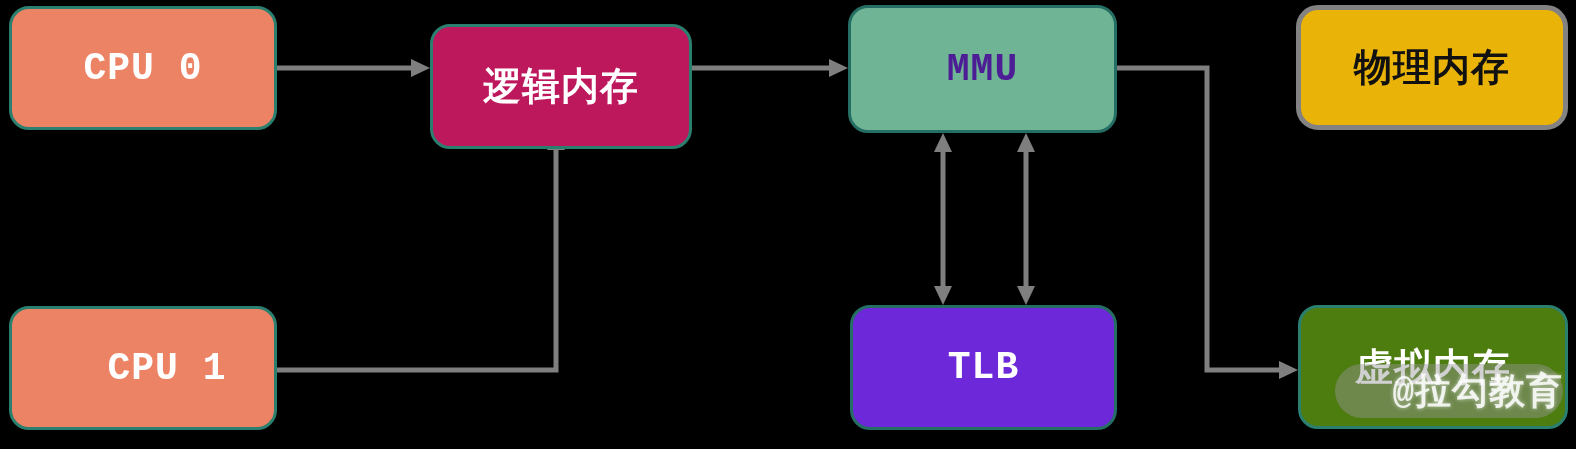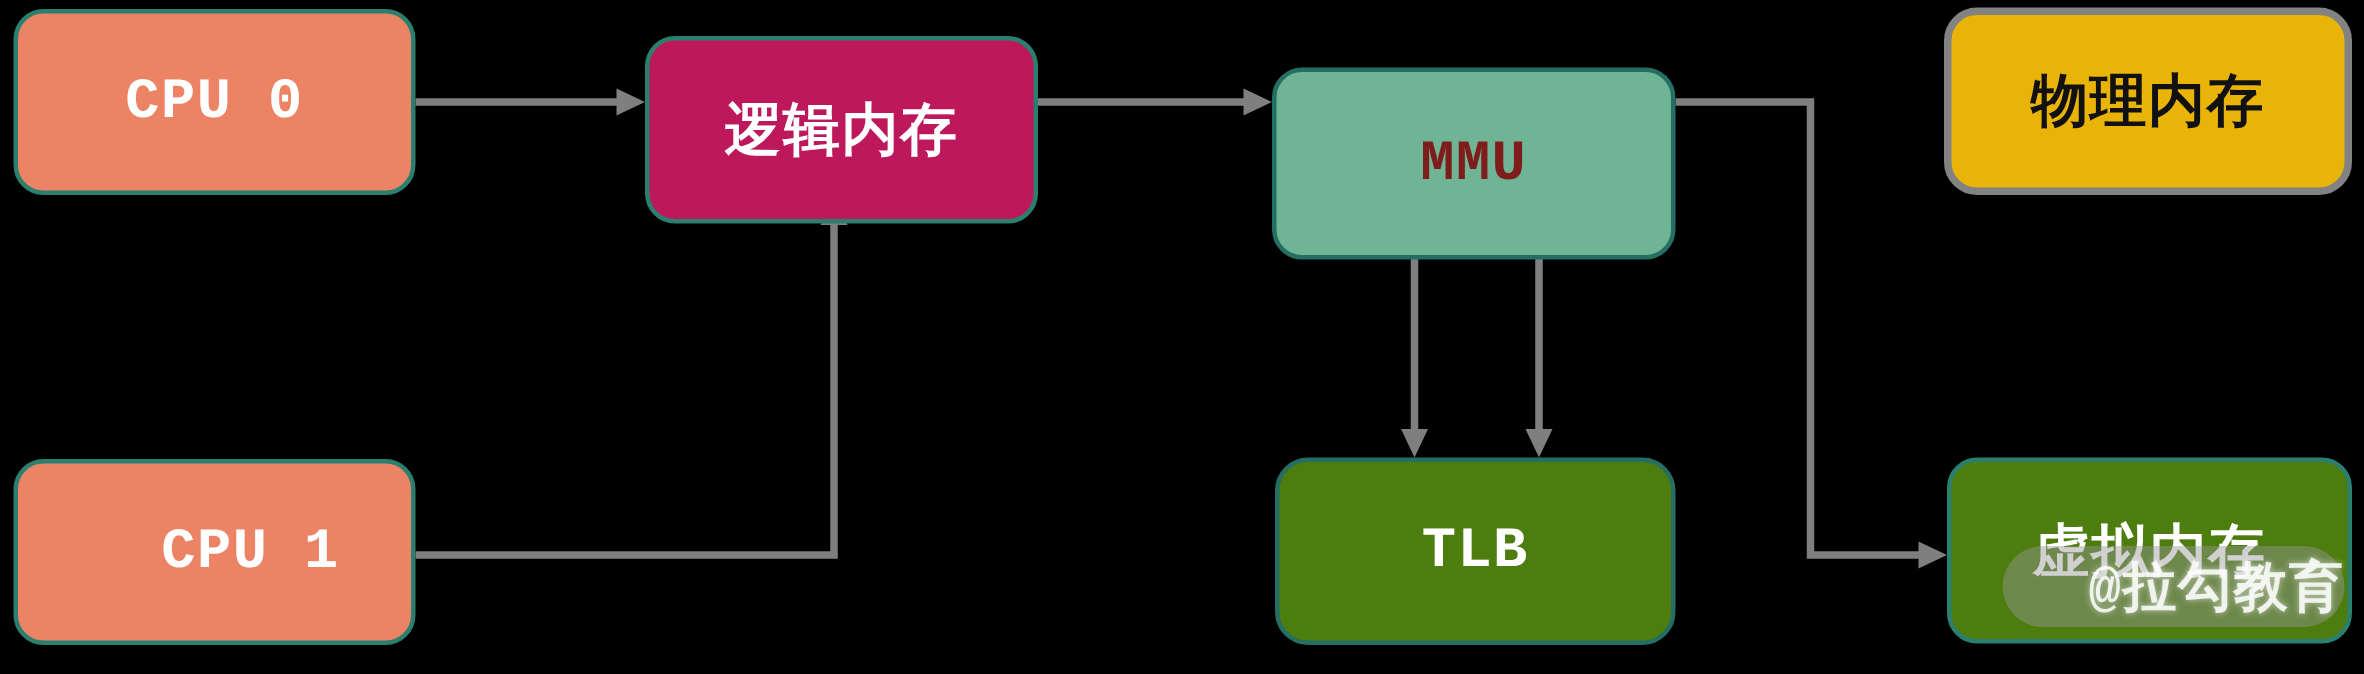--- a/index.html
+++ b/index.html
@@ -100,33 +100,33 @@
   </svg>
 
   <div class="node node-cpu0" style="background-color: rgb(237, 131, 101); border-color: rgb(43, 127, 111); color: rgb(255, 255, 255);">
     <span class="node-label">CPU 0</span>
   </div>
 
   <div class="node node-logic" style="background-color: #be185d; border-color: rgb(43, 127, 111); color: rgb(255, 255, 255); margin-top: 19px;">
     <span class="node-label">逻辑内存</span>
   </div>
 
-  <div class="node node-mmu" style="background-color: rgb(111, 181, 149); border-color: rgb(37, 110, 99); color: #7f1d1d; margin-top: 40px;">
+  <div class="node node-mmu" style="background-color: rgb(111, 181, 149); border-color: rgb(37, 110, 99); color: #4c1d95;">
     <span class="node-label">MMU</span>
   </div>
 
   <div class="node node-phys" style="background-color: #eab308; border-color: rgb(130, 130, 130); color: rgb(17, 17, 17);">
     <span class="node-label">物理内存</span>
   </div>
 
   <div class="node node-cpu1" style="background-color: rgb(237, 131, 101); border-color: rgb(43, 127, 111); color: rgb(255, 255, 255); padding-left: 48px;">
     <span class="node-label">CPU 1</span>
   </div>
 
-  <div class="node node-tlb" style="background-color: #4d7c0f; border-color: rgb(37, 110, 99); color: rgb(255, 255, 255); border-radius: 22px;">
+  <div class="node node-tlb" style="background-color: #6d28d9; border-color: rgb(37, 110, 99); color: rgb(255, 255, 255);">
     <span class="node-label">TLB</span>
   </div>
 
   <div class="node node-virt" style="background-color: #4d7c0f; border-color: rgb(43, 127, 111); color: rgb(255, 255, 255);">
     <span class="node-label">虚拟内存</span>
   </div>
 
   <div id="watermark">
     <span>@拉勾教育</span>
   </div>

